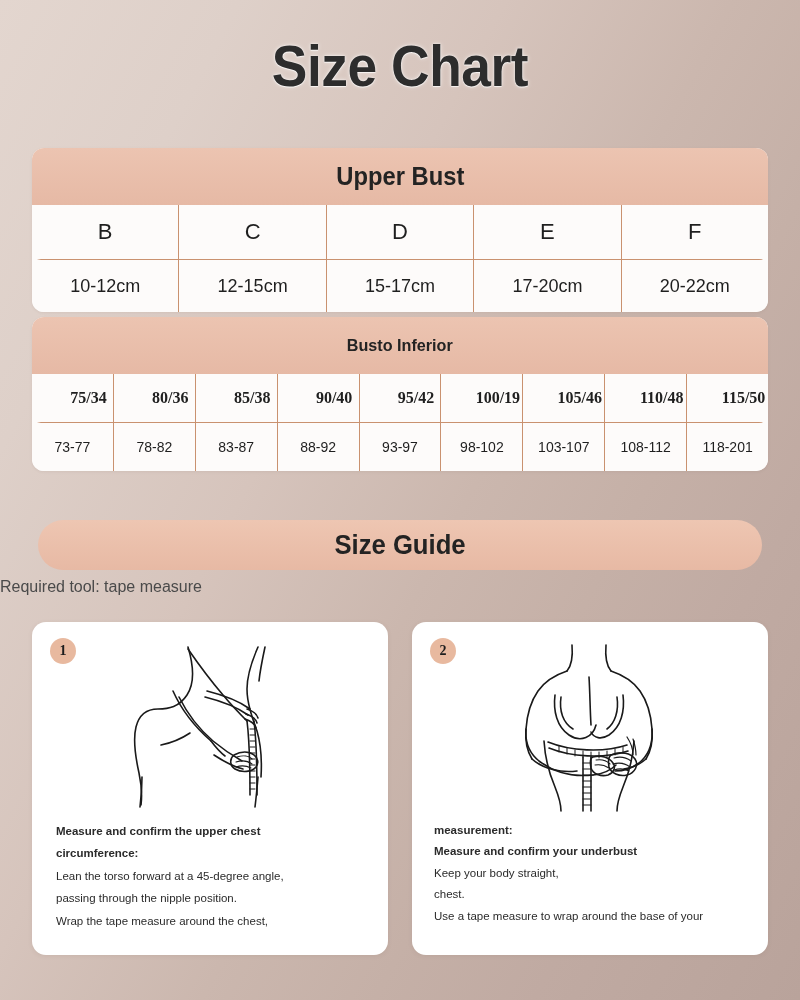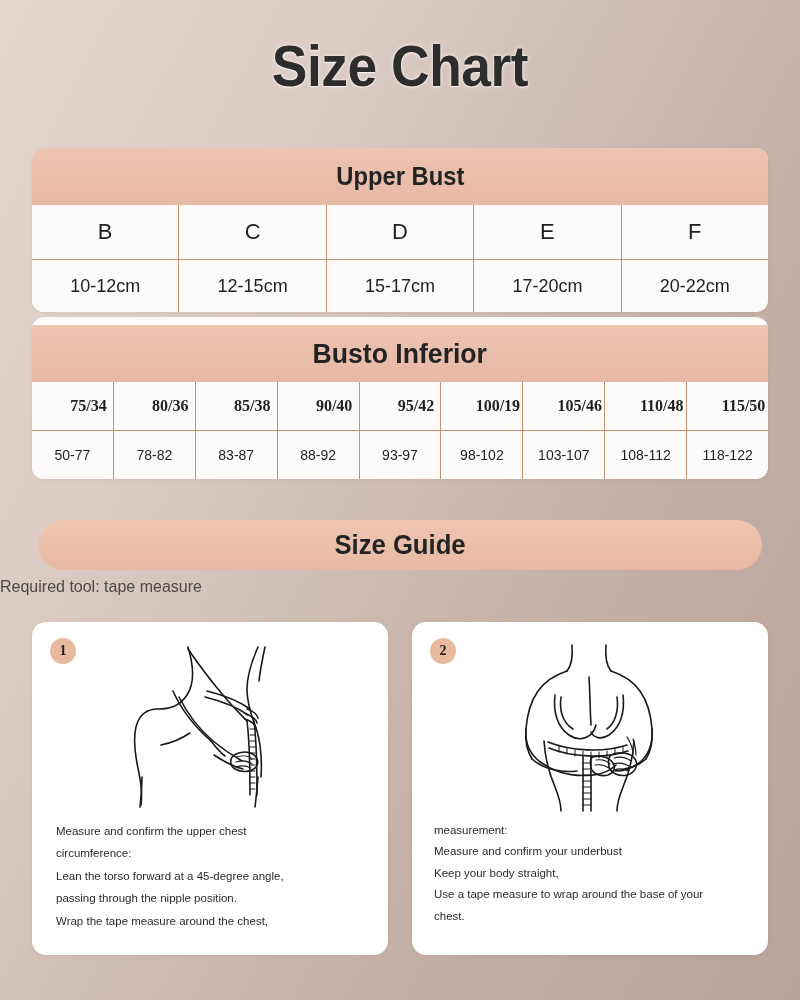--- a/index.html
+++ b/index.html
@@ -70,22 +70,21 @@
   }
 
   #upper-bust-table .table-banner {
     height: 57px;
     line-height: 57px;
     font-size: 25px;
   }
   #busto-inferior-table .table-banner {
     height: 57px;
     line-height: 57px;
-    font-size: 28px;
-    margin-top: 8px;
+    font-size: 17px;
   }
 
   .table-banner span {
     display: inline-block;
     transform: scaleX(0.95);
   }
 
   .grid-row {
     display: flex;
     width: 100%;
@@ -107,21 +106,21 @@
 
   .row-head .cell {
     height: 54px;
     font-size: 21px;
     font-weight: normal;
   }
   .row-body .cell {
     height: 52px;
     font-size: 18px;
   }
-  .row-body { border-top: 1px solid #c9916f; }
+  .row-body { border-top: 1px solid #c9916f; border-radius: 9px; }
 
   
   #upper-bust-table { top: 148px; }
   #upper-bust-table .row-head .cell { font-size: 22px; }
   #upper-bust-table .row-body .cell { font-size: 18px; }
 
   
   #busto-inferior-table { top: 317px; }
   #busto-inferior-table .row-head .cell {
     height: 48px;
@@ -215,21 +214,21 @@
     font-size: 11.5px;
     color: #2b2b2b;
     line-height: 1.95;
   }
   #card-2 .card-text {
     left: 22px;
     width: 320px;
     line-height: 1.86;
   }
   .card-text .bold-line {
-    font-weight: normal;
+    font-weight: bold;
     display: block;
   }
   .card-text .plain-line {
     display: block;
   }
 </style>
 </head>
 <body>
 
 <div class="page">
@@ -265,29 +264,29 @@
       <div class="cell">80/36</div>
       <div class="cell">85/38</div>
       <div class="cell">90/40</div>
       <div class="cell">95/42</div>
       <div class="cell">100/19</div>
       <div class="cell">105/46</div>
       <div class="cell">110/48</div>
       <div class="cell">115/50</div>
     </div>
     <div class="grid-row row-body">
-      <div class="cell">50-77</div>
+      <div class="cell">73-77</div>
       <div class="cell">78-82</div>
       <div class="cell">83-87</div>
       <div class="cell">88-92</div>
       <div class="cell">93-97</div>
       <div class="cell">98-102</div>
       <div class="cell">103-107</div>
       <div class="cell">108-112</div>
-      <div class="cell">118-122</div>
+      <div class="cell">118-201</div>
     </div>
   </div>
 
   <div class="guide-banner">
     <span>Size Guide</span>
   </div>
   <div class="guide-sub">Required tool: tape measure</div>
 
   <div class="card" id="card-1">
     <div class="badge">1</div>
@@ -403,18 +402,18 @@
 
         <path d="M152 100 C 156 106, 158 112, 158 118" stroke-width="1.2"></path>
         <path d="M158 102 C 160 108, 161 114, 161 118" stroke-width="1.2"></path>
       </svg>
     </div>
 
     <div class="card-text">
       <span class="bold-line">measurement:</span>
       <span class="bold-line">Measure and confirm your underbust</span>
       <span class="plain-line">Keep your body straight,</span>
+      <span class="plain-line">chest.</span>
       <span class="plain-line">Use a tape measure to wrap around the base of your</span>
-      <span class="plain-line">chest.</span>
     </div>
   </div>
 
 </div>
 
 </body></html>

